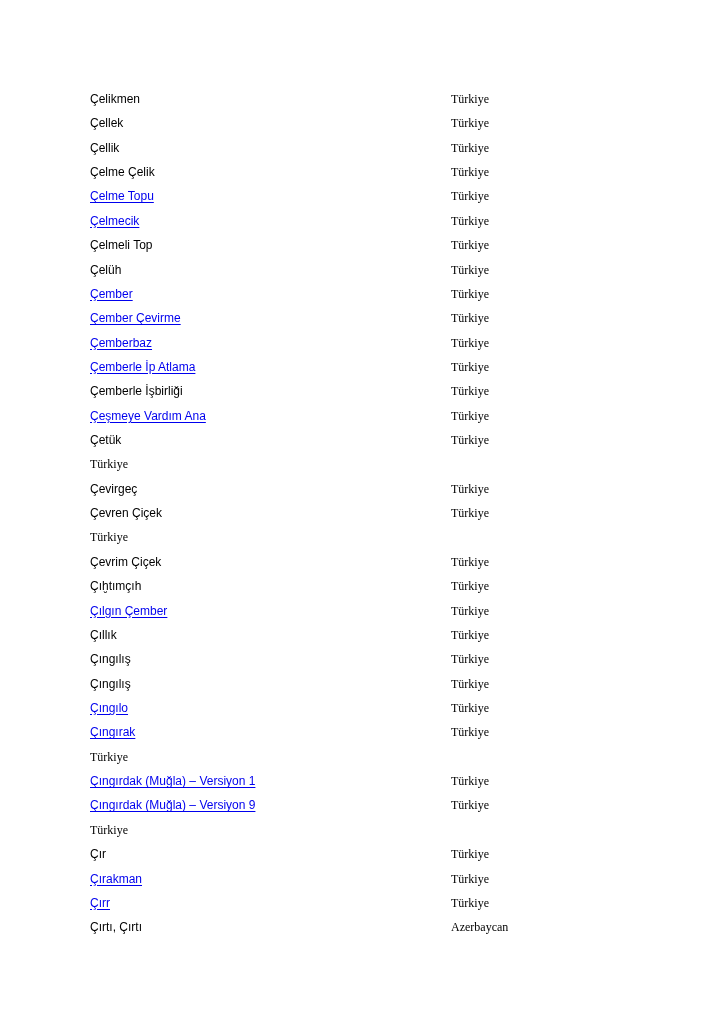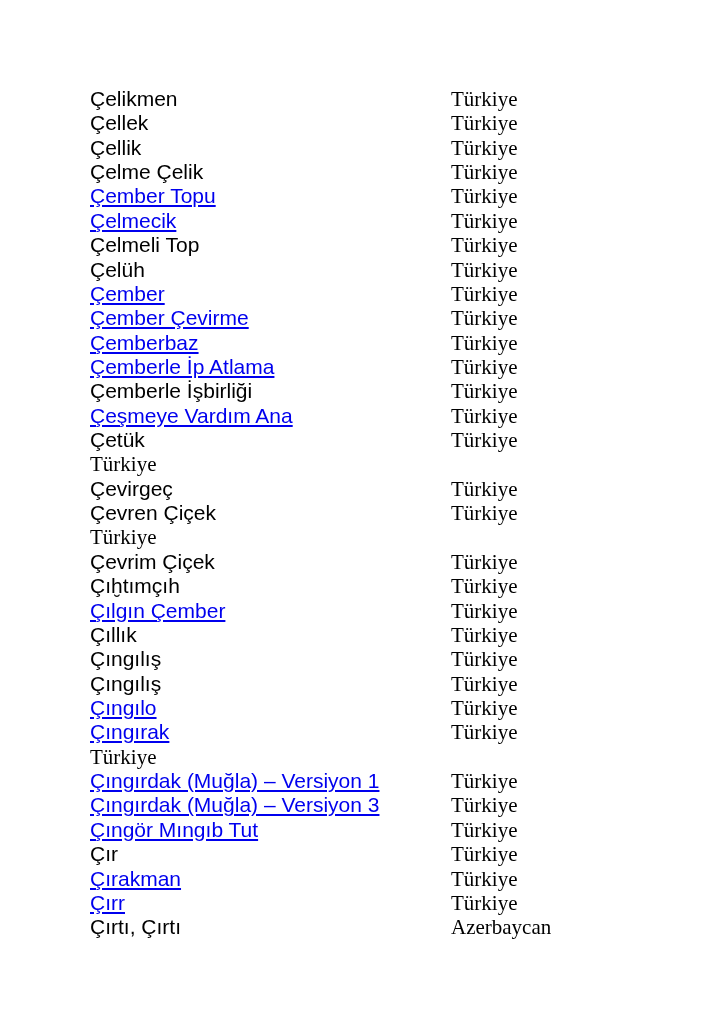--- a/index.html
+++ b/index.html
@@ -19,21 +19,21 @@
   .list {
     position: absolute;
     top: 87px;
     left: 90px;
     width: 560px;
   }
   .row {
     display: flex;
     height: 24.36px;
     line-height: 24.36px;
-    font-size: 21px;
+    font-size: 12px;
     white-space: nowrap;
   }
   .name {
     width: 361px;
     flex: 0 0 361px;
     color: var(--text-color, #000000);
     overflow: visible;
   }
   a.name {
     color: var(--link-color, #0000EE);
@@ -61,21 +61,21 @@
       </div>
       <div class="row">
         <span class="name">Çellik</span>
         <span class="country">Türkiye</span>
       </div>
       <div class="row">
         <span class="name">Çelme Çelik</span>
         <span class="country">Türkiye</span>
       </div>
       <div class="row">
-        <a class="name" href="#">Çember Topu</a>
+        <a class="name" href="#">Çelme Topu</a>
         <span class="country">Türkiye</span>
       </div>
       <div class="row">
         <a class="name" href="#">Çelmecik</a>
         <span class="country">Türkiye</span>
       </div>
       <div class="row">
         <span class="name">Çelmeli Top</span>
         <span class="country">Türkiye</span>
       </div>
@@ -158,25 +158,24 @@
         <span class="country">Türkiye</span>
       </div>
       <div class="row">
         <span class="country">Türkiye</span>
       </div>
       <div class="row">
         <a class="name" href="#">Çıngırdak (Muğla) – Versiyon 1</a>
         <span class="country">Türkiye</span>
       </div>
       <div class="row">
-        <a class="name" href="#">Çıngırdak (Muğla) – Versiyon 3</a>
+        <a class="name" href="#">Çıngırdak (Muğla) – Versiyon 9</a>
         <span class="country">Türkiye</span>
       </div>
       <div class="row">
-        <a class="name" href="#">Çıngör Mıngıb Tut</a>
         <span class="country">Türkiye</span>
       </div>
       <div class="row">
         <span class="name">Çır</span>
         <span class="country">Türkiye</span>
       </div>
       <div class="row">
         <a class="name" href="#">Çırakman</a>
         <span class="country">Türkiye</span>
       </div>

